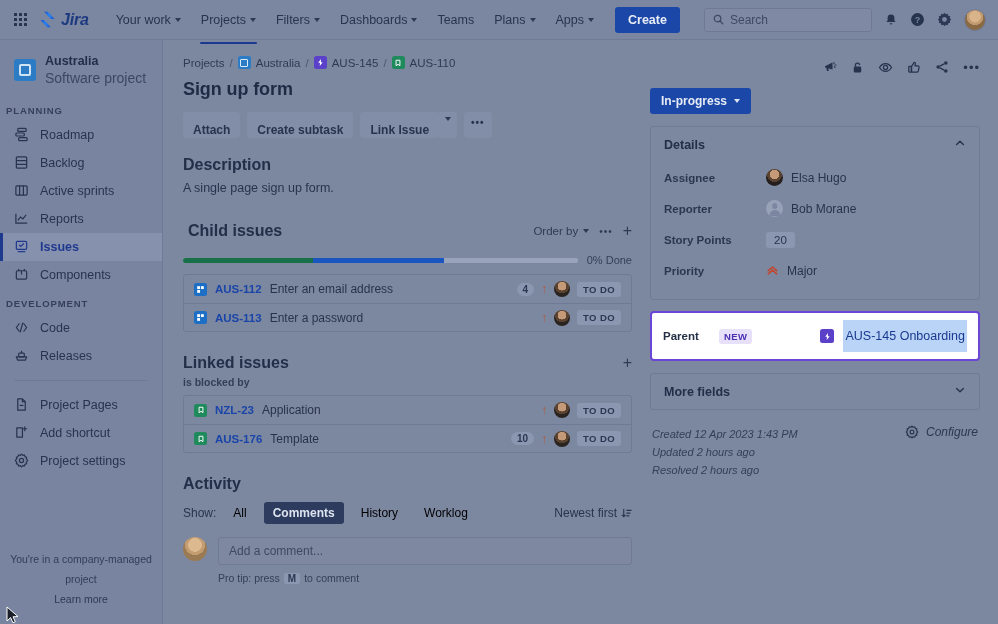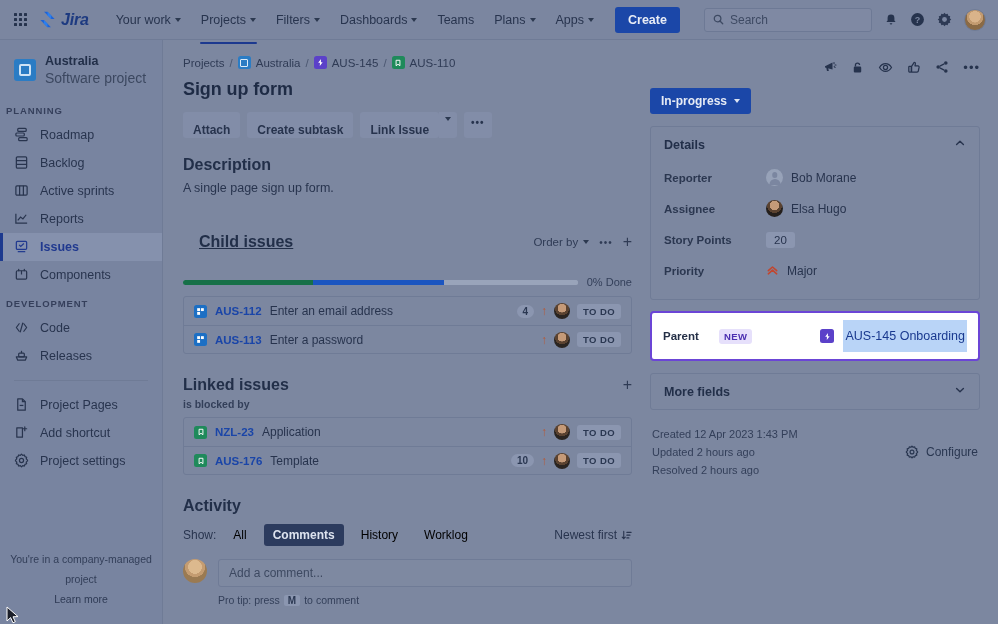--- a/index.html
+++ b/index.html
@@ -107,21 +107,21 @@
     background:#828da8; border-radius:3px; padding:5px 10px; font-size:12px; font-weight:600;
     color:#27334d; display:flex; align-items:center; gap:6px; cursor:pointer; height:26px;flex-direction:column;
   }
   .tbtn.sq { padding:5px 7px; }
   .tbtn.split { margin-left:-7px; border-top-left-radius:0; border-bottom-left-radius:0; padding:5px 6px; }
 
   .sec-h { font-size:16px; font-weight:700; color:#222f49; margin-bottom:7px; }
   .desc-text { font-size:12.5px; color:#28344e; margin-bottom:22px; }
 
   .child-head { display:flex; align-items:center; margin-bottom:9px; }
-  .child-head .sec-h { margin:16px;text-decoration:underline; }
+  .child-head .sec-h { margin:5px; }
   .child-actions { margin-left:auto; display:flex; align-items:center; gap:10px; font-size:11.5px; color:#2f3b55; }
   .child-actions span { cursor:pointer; display:flex; align-items:center; gap:5px; }
 
   .progress-row { display:flex; align-items:center; gap:9px; margin-bottom:8px; }
   .progress { flex:1; height:5px; border-radius:3px; background:#95a0b6; display:flex; overflow:hidden; }
   .p-green { background:#177048; }
   .p-blue { background:#1b55c0; }
   .p-gray { background:#99a4ba; }
   .p-label { font-size:11px; color:#333f59; white-space:nowrap; }
 
@@ -195,21 +195,21 @@
   .parent-row .flabel { color:#253047; width:56px; flex:0 0 56px; }
   .new-badge { background:#e6e0fb; color:#4b2fb0; font-size:9.5px; font-weight:700; letter-spacing:.4px;
     padding:2px 5px; border-radius:3px; margin-right:auto; }
   .parent-val { display:flex; align-items:center; gap:9px; }
   .epic-ico { width:14px;height:14px;border-radius:2.5px;background:#5b41c9;flex:0 0 14px;
     display:flex;align-items:center;justify-content:center; }
   .sel-text { background:#b9d4f7; color:#19398f; font-size:12.5px; padding:9px 2px; }
 
   .meta { padding:4px 2px 0; }
   .meta-line { font-size:11px; color:#333f59; line-height:1.65; }
-  .meta-top { display:flex; align-items:center; }
+  .meta-top { display:flex; align-items:flex-start;font-style:italic; }
   .configure { margin-left:auto; display:flex; align-items:center; gap:7px; font-size:12px; color:#2a3751; cursor:pointer; }
 
   .cursor-arrow { position:absolute; left:6px; top:606px; width:14px; height:18px; pointer-events:none; }
 </style>
 </head>
 <body>
 
 <div class="page">
 
   <div class="topnav">
@@ -672,31 +672,31 @@
           <div class="panel-head">
             <span>Details</span>
             <span class="chev">
               <svg width="12" height="12" viewBox="0 0 12 12">
                   <polyline points="2.6,7.6 6,4.2 9.4,7.6" fill="none" stroke="#28344e" stroke-width="1.4" stroke-linecap="round" stroke-linejoin="round"></polyline>
                 </svg>
             </span>
           </div>
           <div class="fields">
             <div class="frow">
+              <span class="flabel">Assignee</span>
+              <span class="fval">
+                <span class="av-f"></span>
+                <span>Elsa Hugo</span>
+              </span>
+            </div>
+            <div class="frow">
               <span class="flabel">Reporter</span>
               <span class="fval">
                 <span class="av-empty"></span>
                 <span>Bob Morane</span>
-              </span>
-            </div>
-            <div class="frow">
-              <span class="flabel">Assignee</span>
-              <span class="fval">
-                <span class="av-f"></span>
-                <span>Elsa Hugo</span>
               </span>
             </div>
             <div class="frow">
               <span class="flabel">Story Points</span>
               <span class="fval">
                 <span class="sp-chip">20</span>
               </span>
             </div>
             <div class="frow">
               <span class="flabel">Priority</span>

